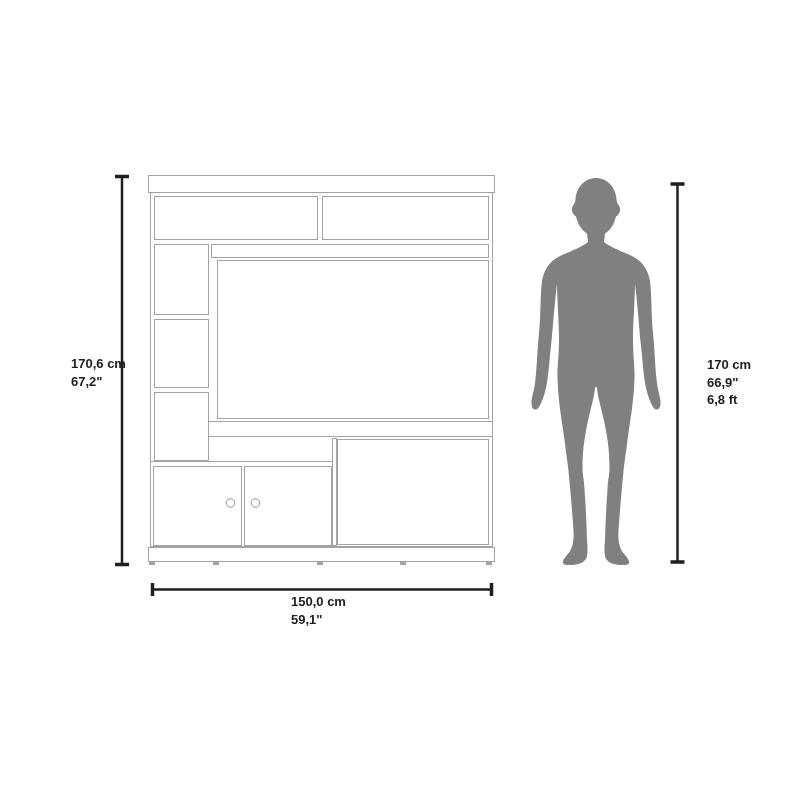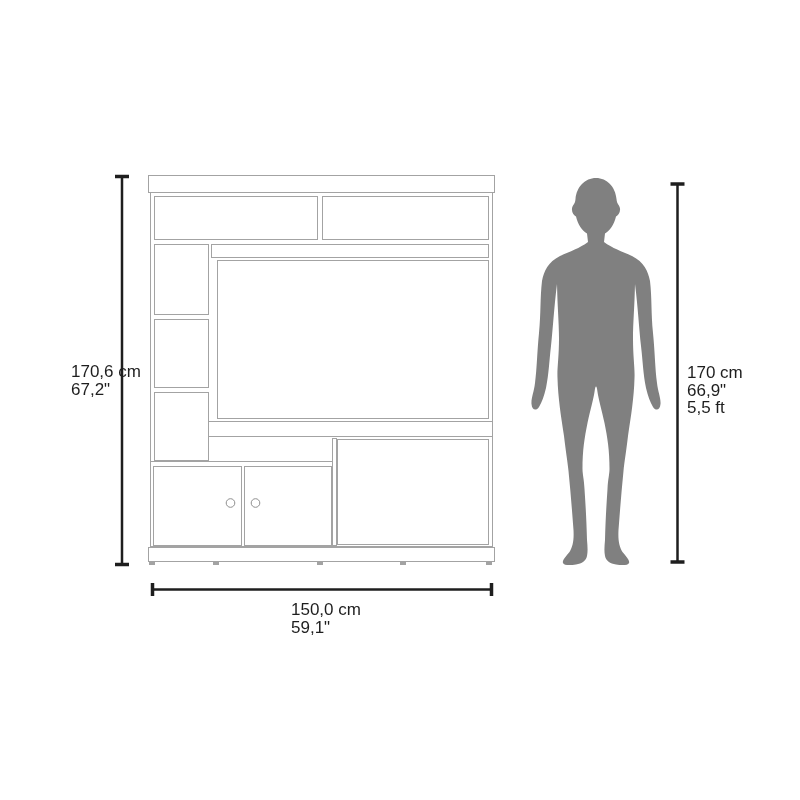--- a/index.html
+++ b/index.html
@@ -7,31 +7,30 @@
     position:relative;
     width:800px;height:800px;
     background:#ffffff;
     overflow:hidden;
     font-family:"Liberation Sans","DejaVu Sans",sans-serif;
   }
   svg.layer{position:absolute;left:0;top:0;}
   .dim-label{
     position:absolute;
     color:#1e1e1e;
-    font-size:17px;
-    font-weight:400;
+    font-size:13px;
+    font-weight:700;
     line-height:17.5px;
     letter-spacing:0;
     white-space:nowrap;
-    margin-top:8px;
   }
   .dim-label span{display:block;}
   #label-furniture-height{left:71px;top:355px;}
   #label-furniture-width{left:291px;top:593px;}
-  #label-person-height{left:687px;top:356px;}
+  #label-person-height{left:707px;top:356px;}
 </style>
 </head>
 <body>
 
 <div class="stage">
 
   <svg class="layer" width="800" height="800" viewBox="0 0 800 800">
 
     <g stroke="#a3a3a3" fill="none" stroke-width="1">
       <rect x="148.5" y="175.5" width="346" height="17"></rect>
@@ -149,16 +148,16 @@
   </div>
 
   <div class="dim-label" id="label-furniture-width">
     <span>150,0 cm</span>
     <span>59,1"</span>
   </div>
 
   <div class="dim-label" id="label-person-height">
     <span>170 cm</span>
     <span>66,9"</span>
-    <span>5,5 ft</span>
+    <span>6,8 ft</span>
   </div>
 
 </div>
 
 </body></html>

